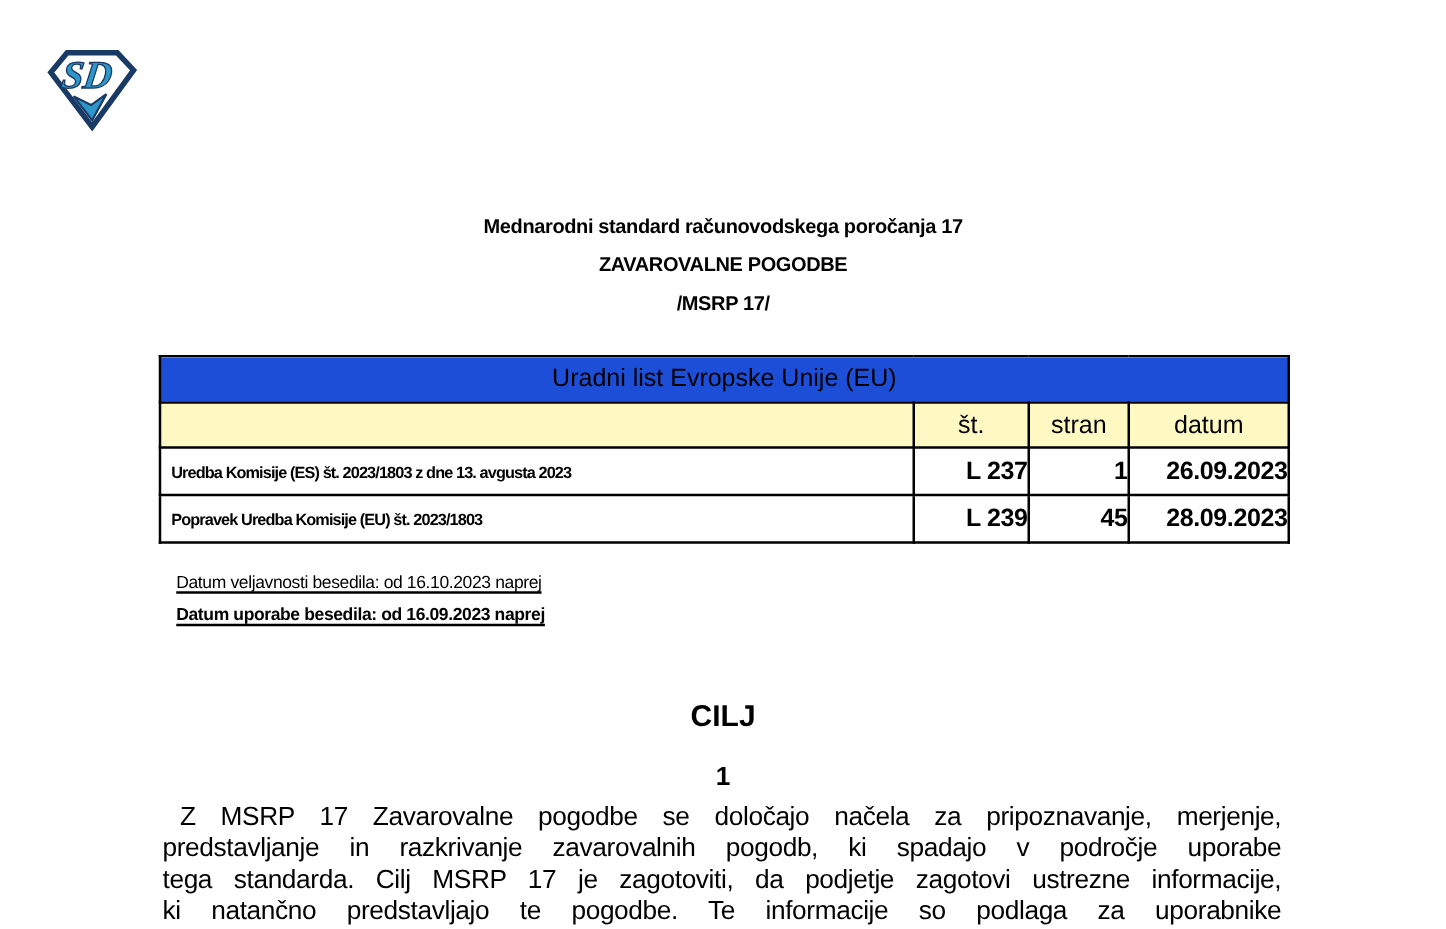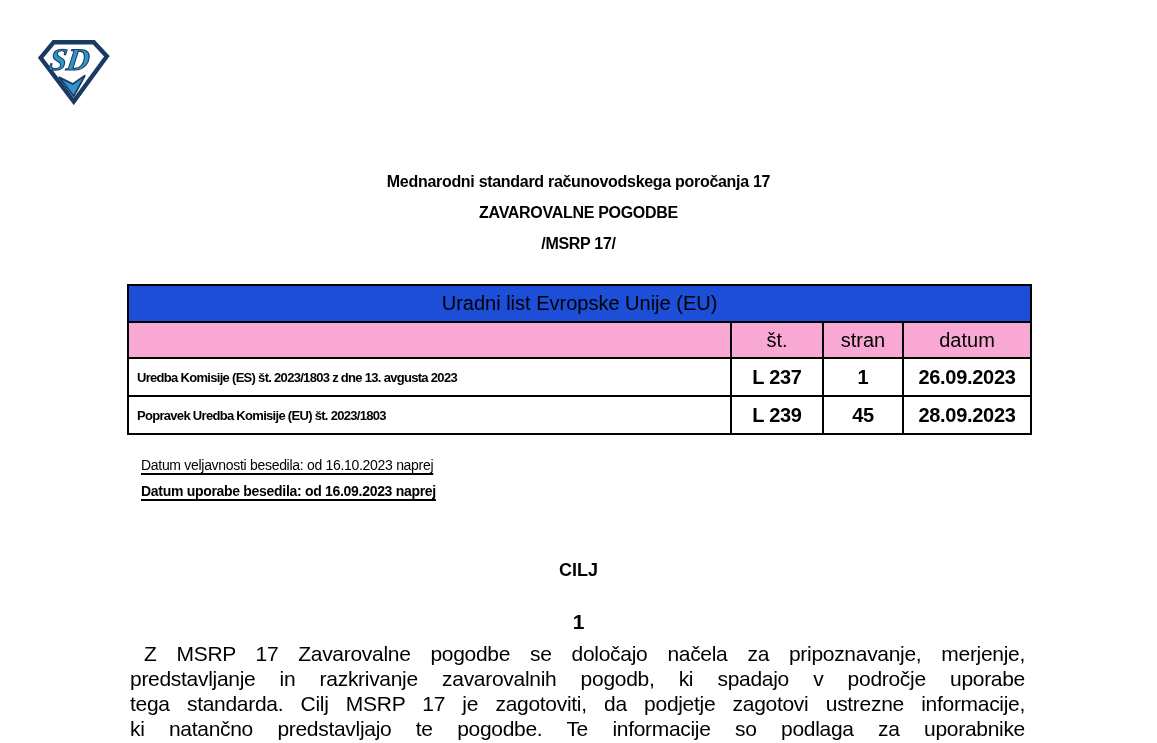--- a/index.html
+++ b/index.html
@@ -51,28 +51,28 @@
     vertical-align: middle;
     overflow: hidden;
     white-space: nowrap;
   }
   .eu-table .caption-row td {
     background: #1d4ed8;
     text-align: center;
     height: 37px;
   }
   .eu-table .head-row td {
-    background: #f9a8d4;
+    background: #fef9c3;
     text-align: center;
     height: 36px;
   }
   .eu-table .data-row td {
     background: #ffffff;
     height: 38px;
-    text-align: center;
+    text-align: right;
     font-weight: bold;
     letter-spacing: -0.3px;
   }
   .eu-table .data-row td.desc {
     text-align: left;
     padding-left: 8px;
     font-size: 13px;
     letter-spacing: -0.7px;
   }
 
@@ -93,21 +93,21 @@
   .validity .v-line.bold { font-weight: bold; }
 
   
   .section-heading {
     position: absolute;
     left: 127px;
     top: 560px;
     width: 903px;
     text-align: center;
     font-weight: bold;
-    font-size: 18px;
+    font-size: 24px;
   }
   .section-number {
     position: absolute;
     left: 127px;
     top: 610px;
     width: 903px;
     text-align: center;
     font-weight: bold;
     font-size: 21px;
   }

